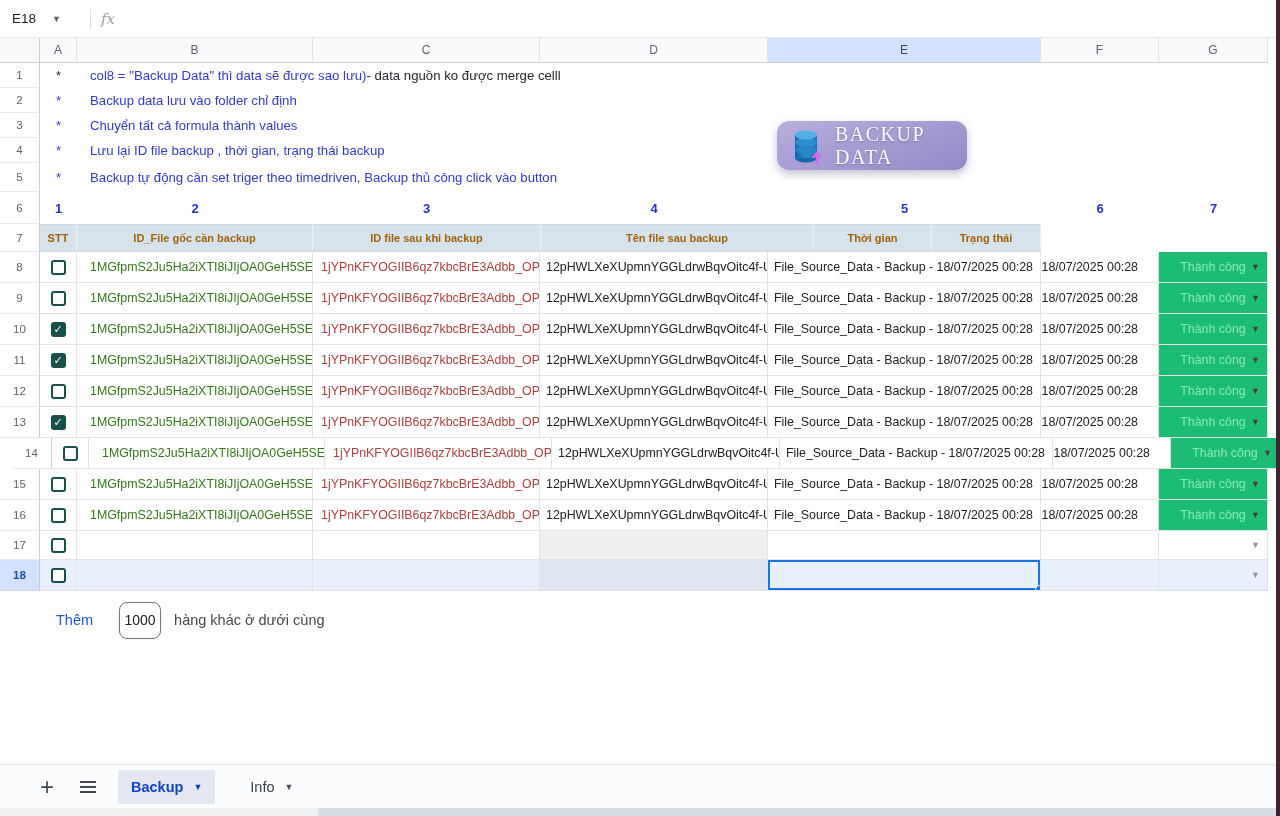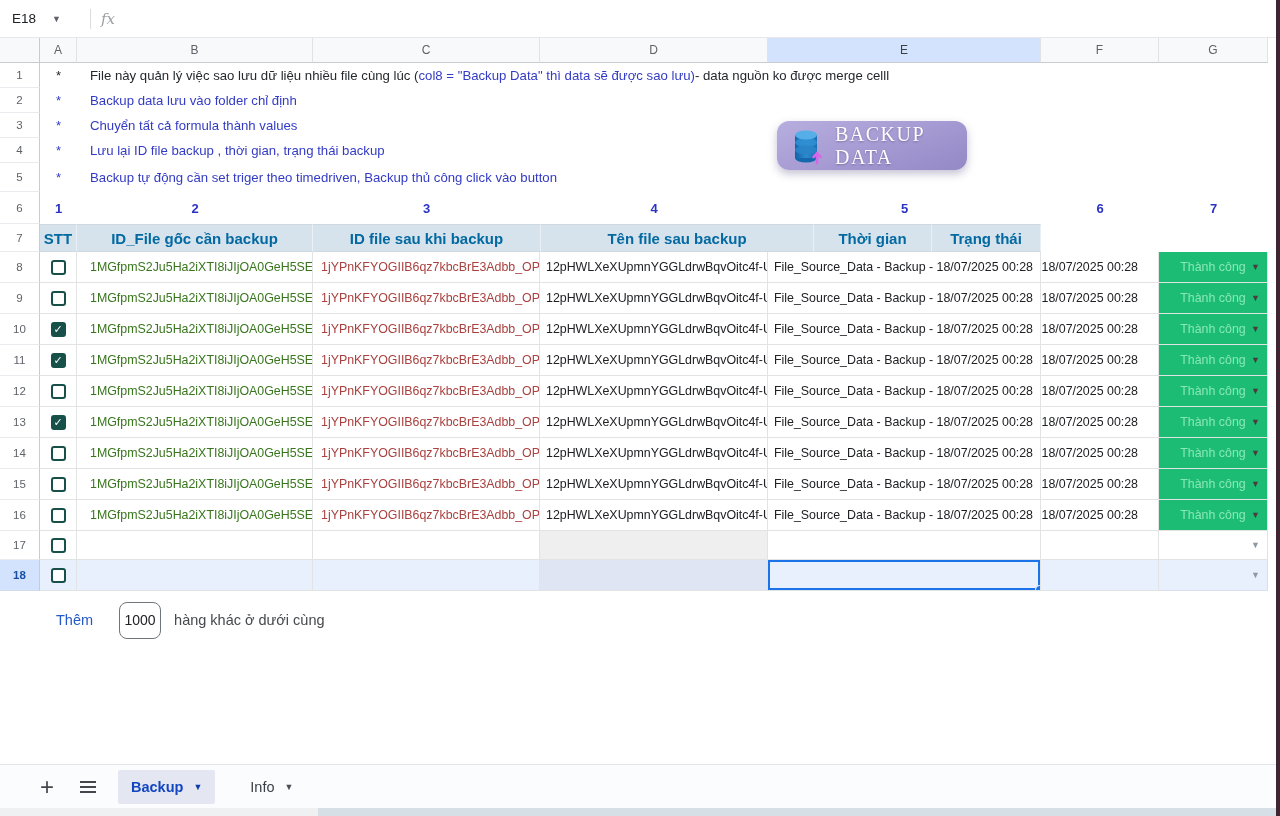--- a/index.html
+++ b/index.html
@@ -32,21 +32,21 @@
     font-size:12.4px; color:#202124; background:#fff; cursor:cell; }
   .bordered .cell { border-right:1px solid #e2e3e3; border-bottom:1px solid #e2e3e3; }
 
   .note-bullet { justify-content:center; font-size:13px; background:transparent; }
   .note-text { flex:1; overflow:hidden; white-space:nowrap; font-size:13.2px; padding-left:13px;
     display:flex; align-items:center; background:transparent; }
   .seg-dark { color:#24292e; } .seg-blue { color:#333bc4; }
 
   .idx-cell { justify-content:center; font-weight:700; font-size:13px; color:#2b33c5; background:transparent; }
 
-  .th-cell { justify-content:center; font-weight:700; font-size:15px; color:#0369a1;
+  .th-cell { justify-content:center; font-weight:700; font-size:11px; color:#a16207;
     background:#d6e3ed; border-right:1px solid #eaf1f6 !important; border-top:1px solid #cfd8df;
     border-bottom:1px solid #cfd8df !important; }
 
   .cb { width:15px; height:15px; border:2px solid #175049; border-radius:3px; background:#fff;
     display:inline-flex; align-items:center; justify-content:center; cursor:pointer; }
   .cb.checked { background:#175049; }
   .cb.checked::after { content:"✓"; color:#fff; font-size:11px; font-weight:700; line-height:1; }
 
   .c-green { color:#38761d; padding-left:13px; }
   .c-red   { color:#a9413f; padding-left:8px; }
@@ -118,21 +118,20 @@
       <div class="hdr-cell" style="width: 227px;">C</div>
       <div class="hdr-cell" style="width: 228px;">D</div>
       <div class="hdr-cell sel" style="width: 273px;">E</div>
       <div class="hdr-cell" style="width: 118px;">F</div>
       <div class="hdr-cell" style="width: 109px;">G</div>
     </div>
     <div class="row" style="height: 25px;">
       <div class="rownum">1</div>
       <div class="cell note-bullet" style="width: 37px; color: rgb(36, 41, 46);">*</div>
       <div class="cell note-text">
-        <span class="seg-dark">File này quản lý việc sao lưu dữ liệu nhiều file cùng lúc (</span>
         <span class="seg-blue">col8  = "Backup Data" thì data sẽ được sao lưu)</span>
         <span class="seg-dark"> - data nguồn ko được merge celll</span>
       </div>
     </div>
     <div class="row" style="height: 25px;">
       <div class="rownum">2</div>
       <div class="cell note-bullet" style="width: 37px; color: rgb(51, 59, 196);">*</div>
       <div class="cell note-text">
         <span class="seg-blue">Backup data  lưu vào folder chỉ định</span>
       </div>
@@ -272,21 +271,21 @@
       <div class="cell c-dark" style="width: 228px;">12pHWLXeXUpmnYGGLdrwBqvOitc4f-U</div>
       <div class="cell c-dark" style="width: 273px;">File_Source_Data - Backup - 18/07/2025 00:28</div>
       <div class="cell c-right" style="width: 118px;">18/07/2025 00:28</div>
       <div class="cell" style="width: 109px; padding: 0px;">
         <div class="chip">
           <span class="txt">Thành công</span>
           <span class="ar">▼</span>
         </div>
       </div>
     </div>
-    <div class="row bordered" style="height: 31px;">
+    <div class="row bordered" style="height: 31px; margin-left: 12px;">
       <div class="rownum">14</div>
       <div class="cell" style="width: 37px; justify-content: center;">
         <span class="cb"></span>
       </div>
       <div class="cell c-green" style="width: 236px;">1MGfpmS2Ju5Ha2iXTI8iJIjOA0GeH5SEi</div>
       <div class="cell c-red" style="width: 227px;">1jYPnKFYOGIIB6qz7kbcBrE3Adbb_OPxv</div>
       <div class="cell c-dark" style="width: 228px;">12pHWLXeXUpmnYGGLdrwBqvOitc4f-U</div>
       <div class="cell c-dark" style="width: 273px;">File_Source_Data - Backup - 18/07/2025 00:28</div>
       <div class="cell c-right" style="width: 118px;">18/07/2025 00:28</div>
       <div class="cell" style="width: 109px; padding: 0px;">

